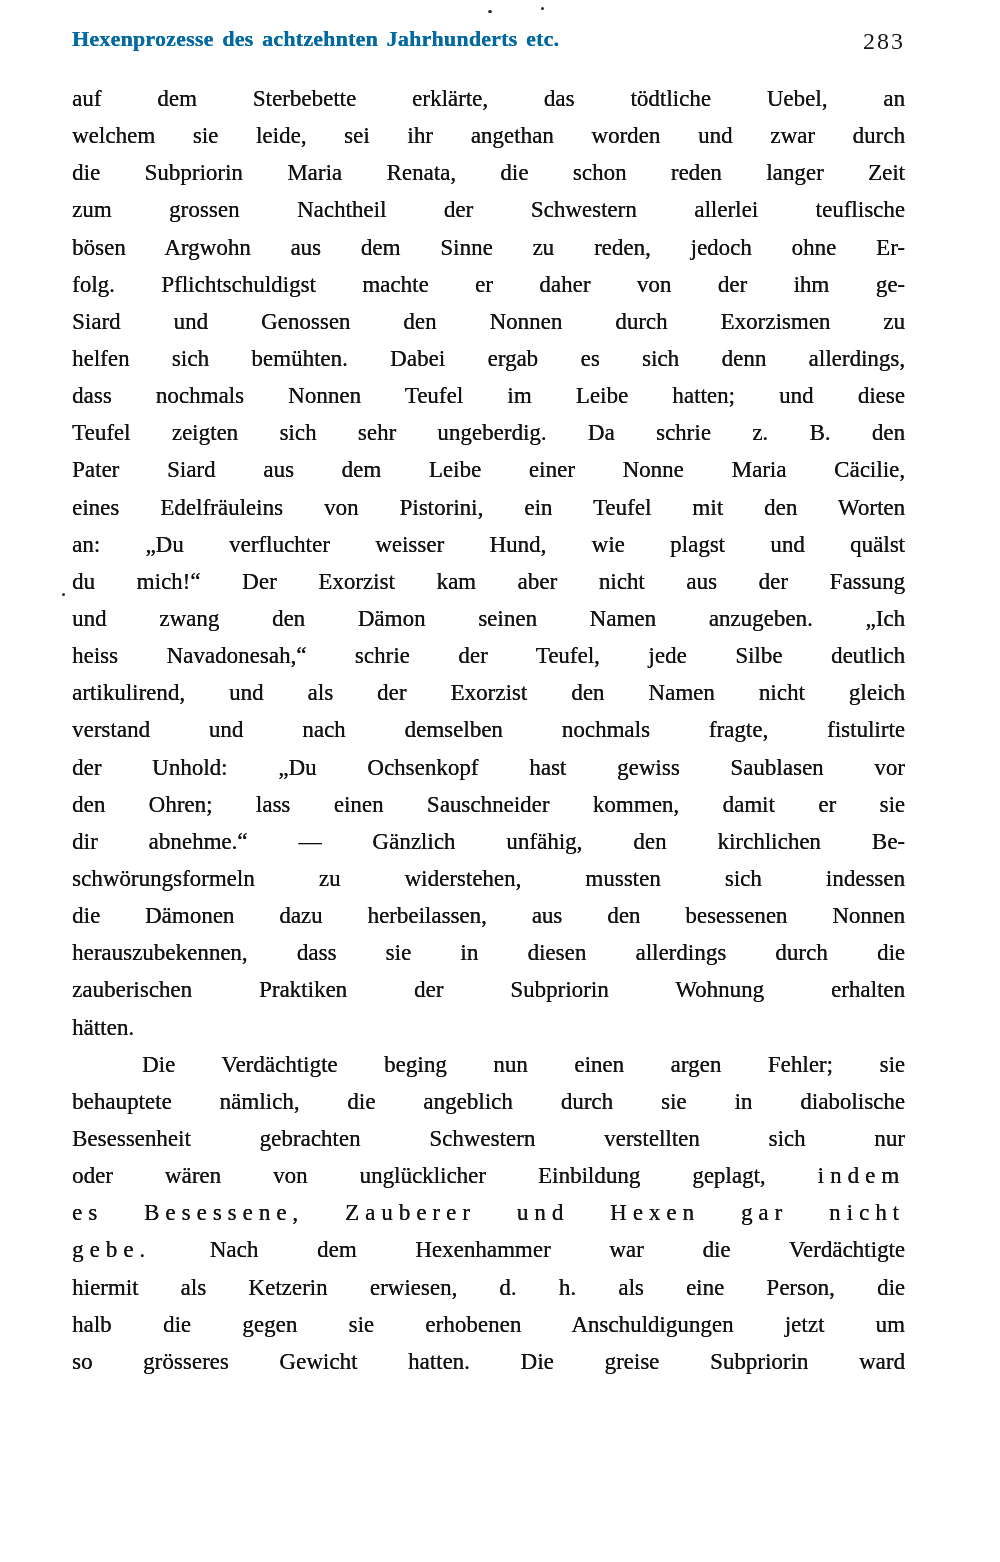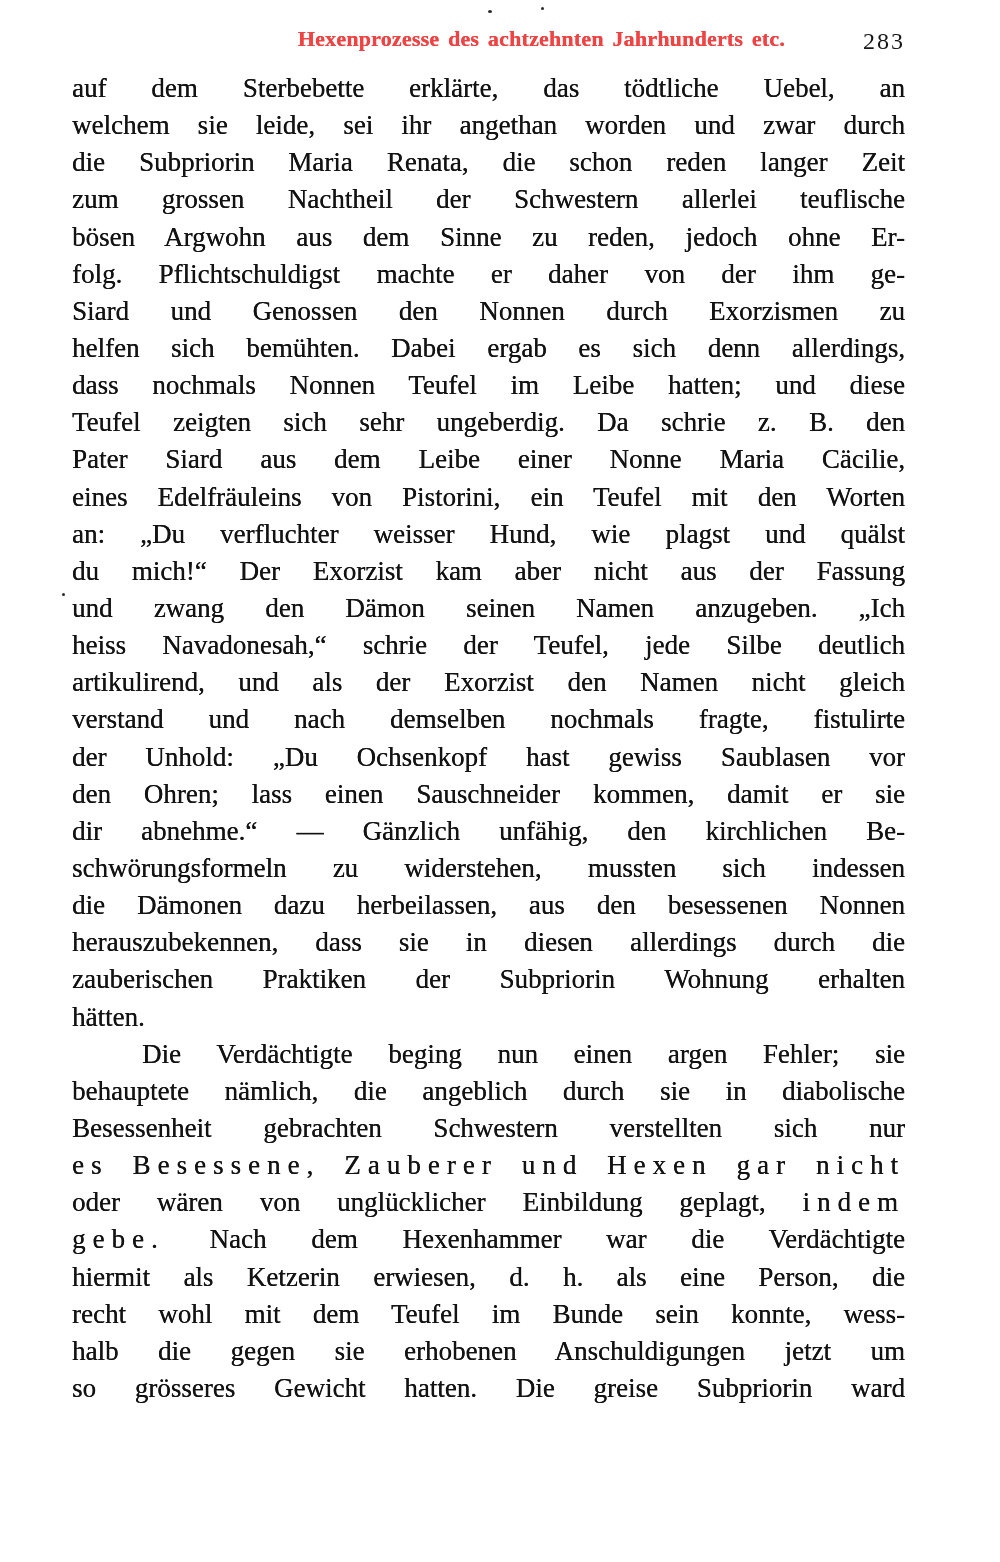--- a/index.html
+++ b/index.html
@@ -22,43 +22,43 @@
     top: 26px;
     left: 72px;
     width: 833px;
     height: 34px;
   }
   .running-title {
     position: absolute;
     left: 0;
     right: 120px;
     top: 0;
-    text-align: right;
+    text-align: left;
     font-size: 22px;
     font-weight: bold;
     letter-spacing: 0.2px;
     word-spacing: 3px;
-    color: #ef4444;
+    color: #0369a1;
     text-shadow: 0.2px 0 0 currentColor;
   }
   .page-number {
     position: absolute;
     right: 0;
     top: 2px;
     font-size: 24px;
     letter-spacing: 2px;
     color: #161616;
   }
   
   .textblock {
     position: absolute;
-    top: 70px;
+    top: 80px;
     left: 72px;
     width: 833px;
-    font-size: 27px;
+    font-size: 23px;
     line-height: 37.15px;
     color: #131313;
     text-shadow: 0.25px 0 0 currentColor;
   }
   .line {
     text-align: justify;
     text-align-last: justify;
     height: 37.15px;
     white-space: normal;
   }
@@ -115,25 +115,24 @@
       <div class="line"><span>den Ohren; lass einen Sauschneider kommen, damit er sie</span></div>
       <div class="line"><span>dir abnehme.“ — Gänzlich unfähig, den kirchlichen Be-</span></div>
       <div class="line"><span>schwörungsformeln zu widerstehen, mussten sich indessen</span></div>
       <div class="line"><span>die Dämonen dazu herbeilassen, aus den besessenen Nonnen</span></div>
       <div class="line"><span>herauszubekennen, dass sie in diesen allerdings durch die</span></div>
       <div class="line"><span>zauberischen Praktiken der Subpriorin Wohnung erhalten</span></div>
       <div class="line para-end"><span>hätten.</span></div>
       <div class="line indent"><span>Die Verdächtigte beging nun einen argen Fehler; sie</span></div>
       <div class="line"><span>behauptete nämlich, die angeblich durch sie in diabolische</span></div>
       <div class="line"><span>Besessenheit gebrachten Schwestern verstellten sich nur</span></div>
+      <div class="line"><span>oder wären von unglücklicher Einbildung geplagt, </span><span class="gesperrt">indem</span></div>
       <div class="line"><span class="gesperrt">es Besessene, Zauberer und Hexen gar nicht</span></div>
-      <div class="line"><span>oder wären von unglücklicher Einbildung geplagt, </span><span class="gesperrt">indem</span></div>
       <div class="line"><span class="gesperrt">gebe.</span><span>  Nach dem Hexenhammer war die Verdächtigte</span></div>
       <div class="line"><span>hiermit als Ketzerin erwiesen, d. h. als eine Person, die</span></div>
-      <div class="line"><span>recht wohl mit dem Teufel im Bunde sein konnte, wess-</span></div>
       <div class="line"><span>halb die gegen sie erhobenen Anschuldigungen jetzt um</span></div>
       <div class="line"><span>so grösseres Gewicht hatten.  Die greise Subpriorin ward</span></div>
     </div>
 
   <div class="speck s1"></div>
   <div class="speck s2"></div>
   <div class="speck s3"></div>
 
 </div>
 

